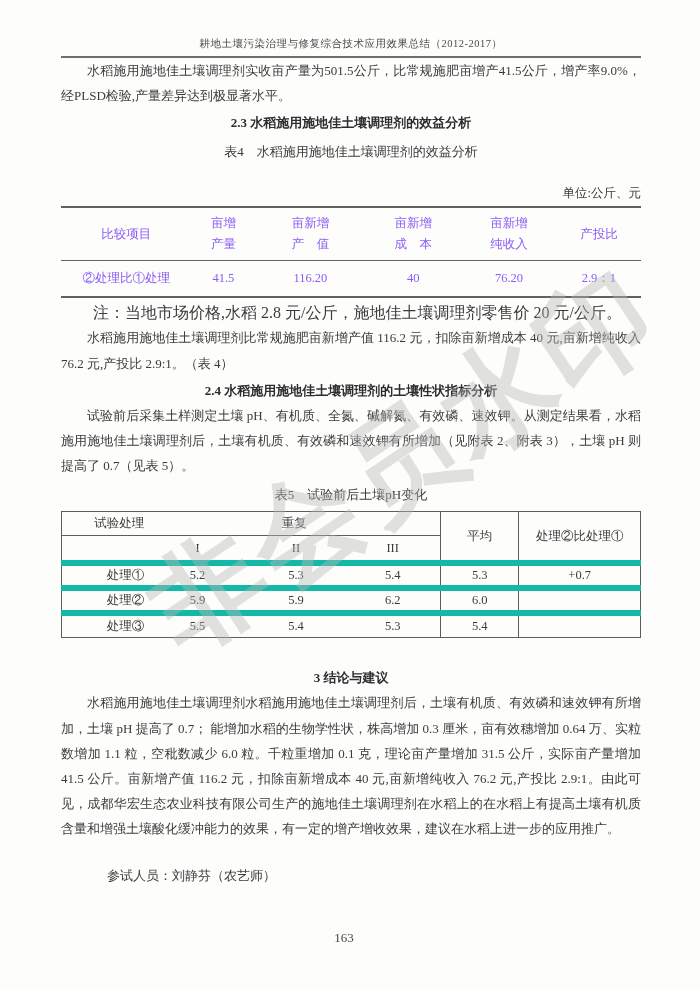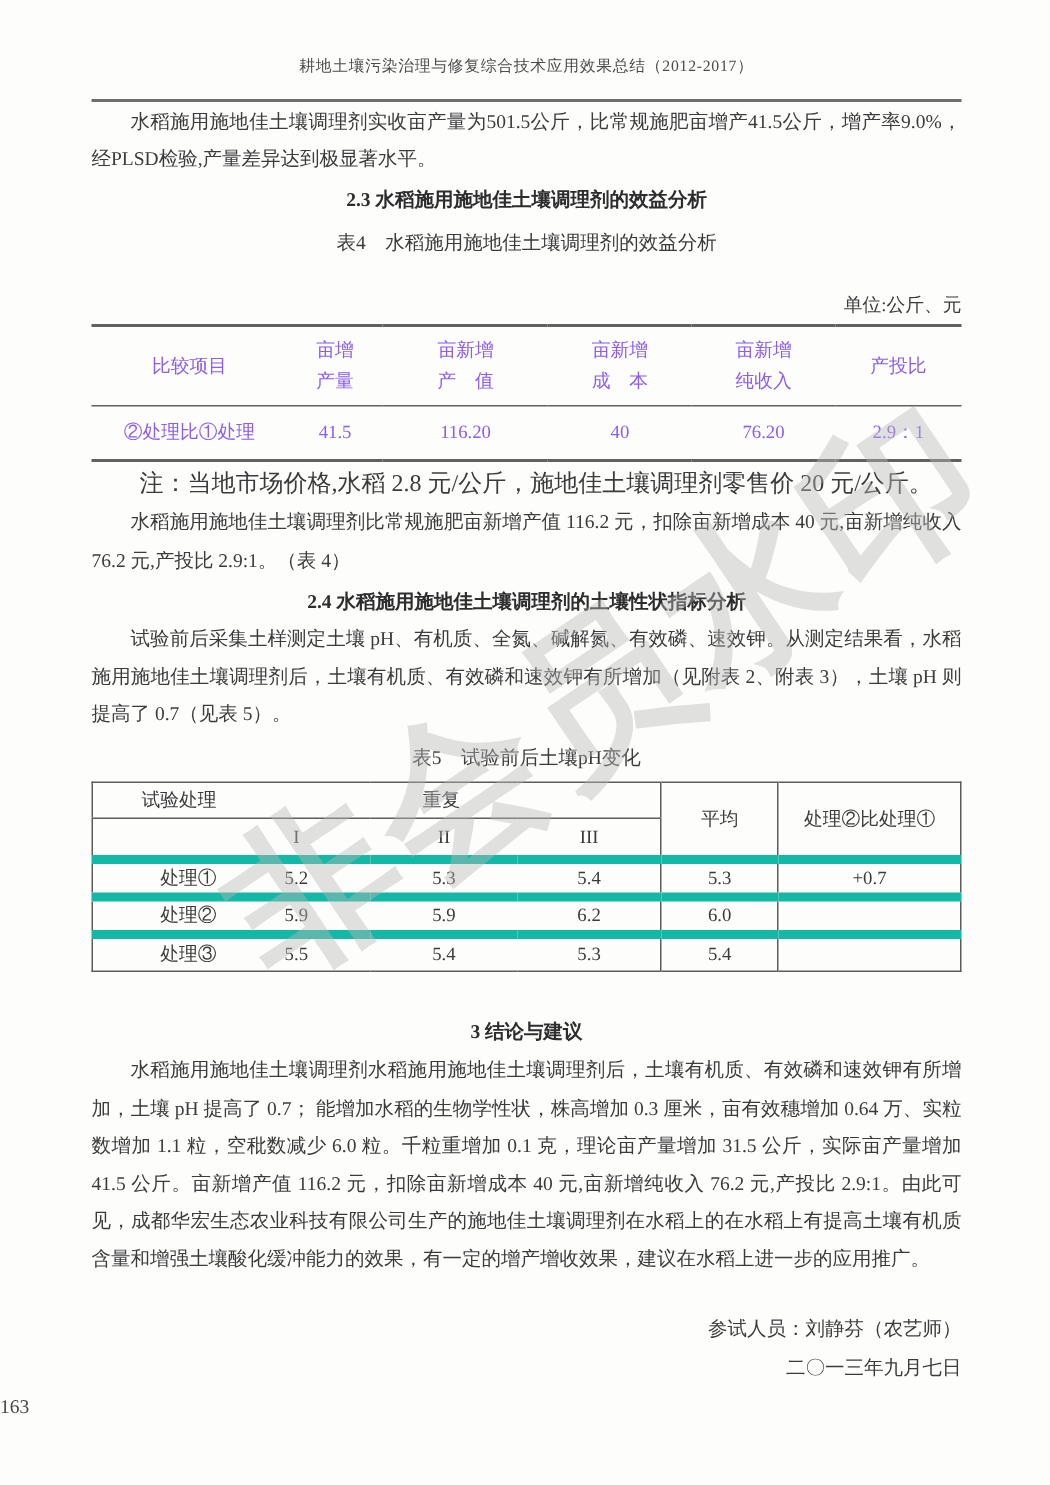--- a/index.html
+++ b/index.html
@@ -10,21 +10,21 @@
     height: 990px;
     background: #fdfdfc;
     font-family: "Liberation Serif", "DejaVu Serif", serif;
     color: #3b3b3b;
     overflow: hidden;
   }
   .content { position: absolute; left: 61px; top: 0; width: 580px; z-index: 1; }
 
   .running-head {
     padding-top: 37px;
-    padding-bottom: 15px;
+    padding-bottom: 5px;
     text-align: center;
     font-size: 10.5px;
     letter-spacing: 0.5px;
     color: #4c4c4c;
     border-bottom: 2px solid #6e6e6e;
   }
 
   p.body {
     font-size: 13px;
     line-height: 25.2px;
@@ -73,28 +73,28 @@
     color: #3b3b3b;
   }
   .t5 td { padding: 0 4px; height: 25px; text-align: center; font-weight: normal; }
   .t5 tr.h1 td { height: 24px; }
   .t5 tr.h2 td { height: 27px; }
   .t5 .lft { text-align: right; padding-left: 14px; font-family: Liberation Serif, serif; }
   .t5 .vline { border-left: 1px solid #5d5d5d; }
   .t5 .partial { border-bottom: 1px solid #5d5d5d; }
   .t5 tr.data td { border-top: 6px solid #14b8a6; }
 
-  .sig-block { margin-top: 21px; text-align: right; padding-left: 46px; font-size: 13px; line-height: 26.5px; }
+  .sig-block { margin-top: 21px; text-align: left; padding-left: 46px; font-size: 13px; line-height: 26.5px; }
 
   .page-number {
     position: absolute;
     top: 930px;
     left: 0;
     width: 688px;
-    text-align: left;
+    text-align: center;
     font-size: 13px;
     color: #474747;
     z-index: 1;
   }
 
   .watermark {
     position: absolute;
     left: 93px;
     top: 396px;
     width: 620px;
@@ -237,20 +237,19 @@
         </tr>
       </tbody>
     </table>
 
     <h3 class="h-section h-conclusion">3 结论与建议</h3>
 
     <p class="body">水稻施用施地佳土壤调理剂水稻施用施地佳土壤调理剂后，土壤有机质、有效磷和速效钾有所增加，土壤 pH 提高了 0.7； 能增加水稻的生物学性状，株高增加 0.3 厘米，亩有效穗增加 0.64 万、实粒数增加 1.1 粒，空秕数减少 6.0 粒。千粒重增加 0.1 克，理论亩产量增加 31.5 公斤，实际亩产量增加 41.5 公斤。亩新增产值 116.2 元，扣除亩新增成本 40 元,亩新增纯收入 76.2 元,产投比 2.9:1。由此可见，成都华宏生态农业科技有限公司生产的施地佳土壤调理剂在水稻上的在水稻上有提高土壤有机质含量和增强土壤酸化缓冲能力的效果，有一定的增产增收效果，建议在水稻上进一步的应用推广。</p>
 
     <div class="sig-block">
       <div>参试人员：刘静芬（农艺师）</div>
-      <div>二〇一三年九月七日</div>
     </div>
 
   </div>
 
   <div class="page-number">163</div>
 
 </div>
 
 </body></html>

